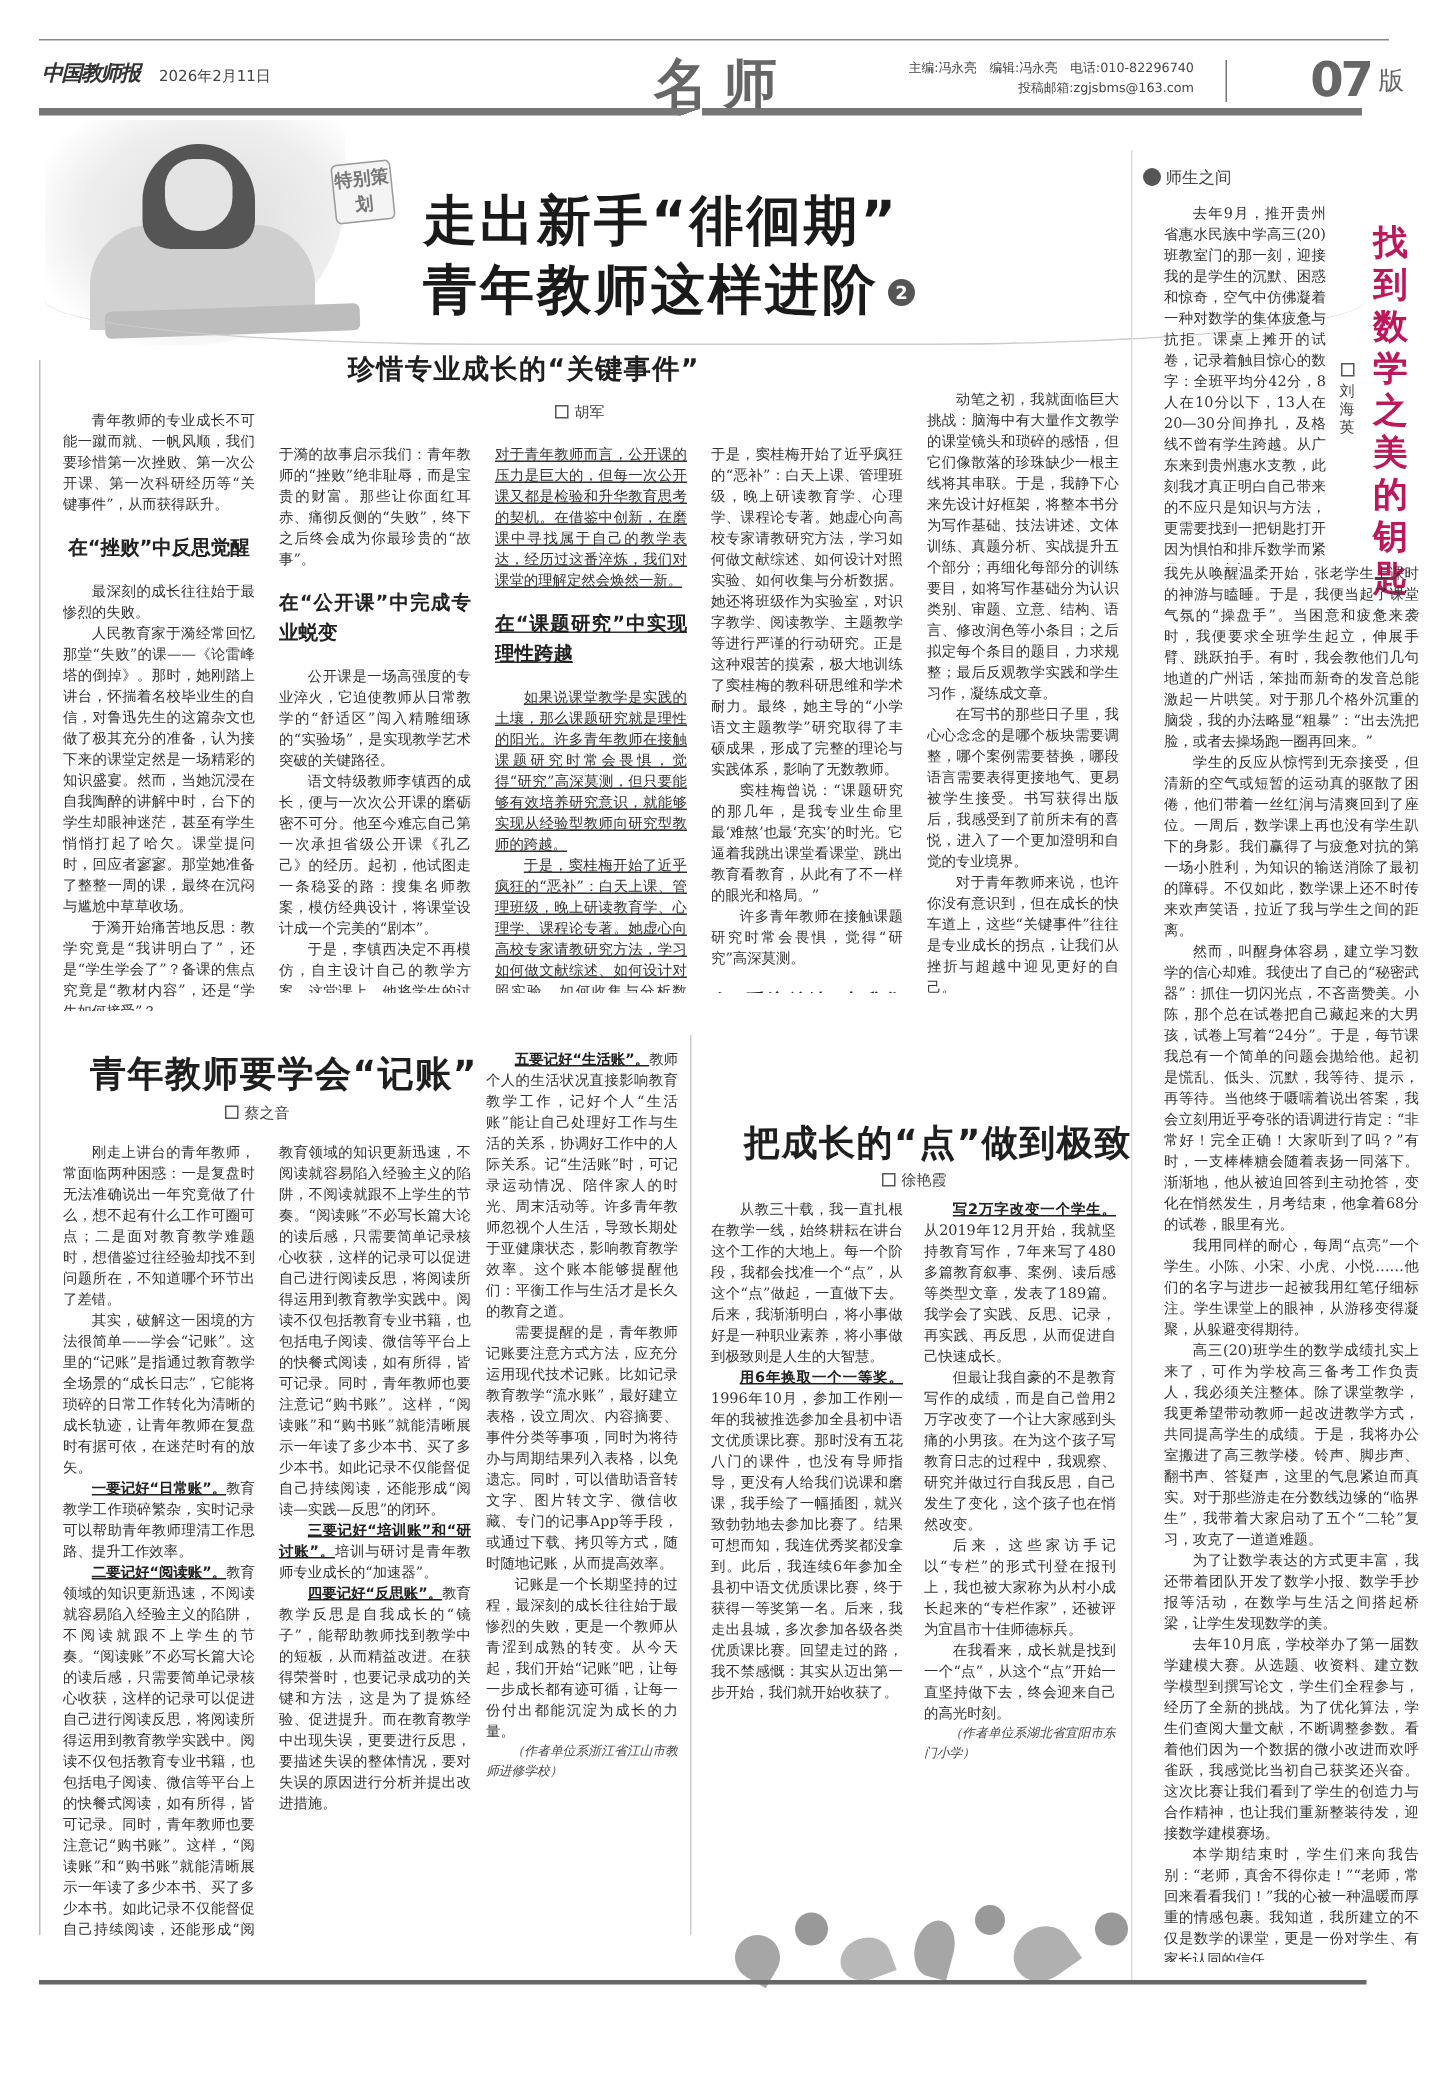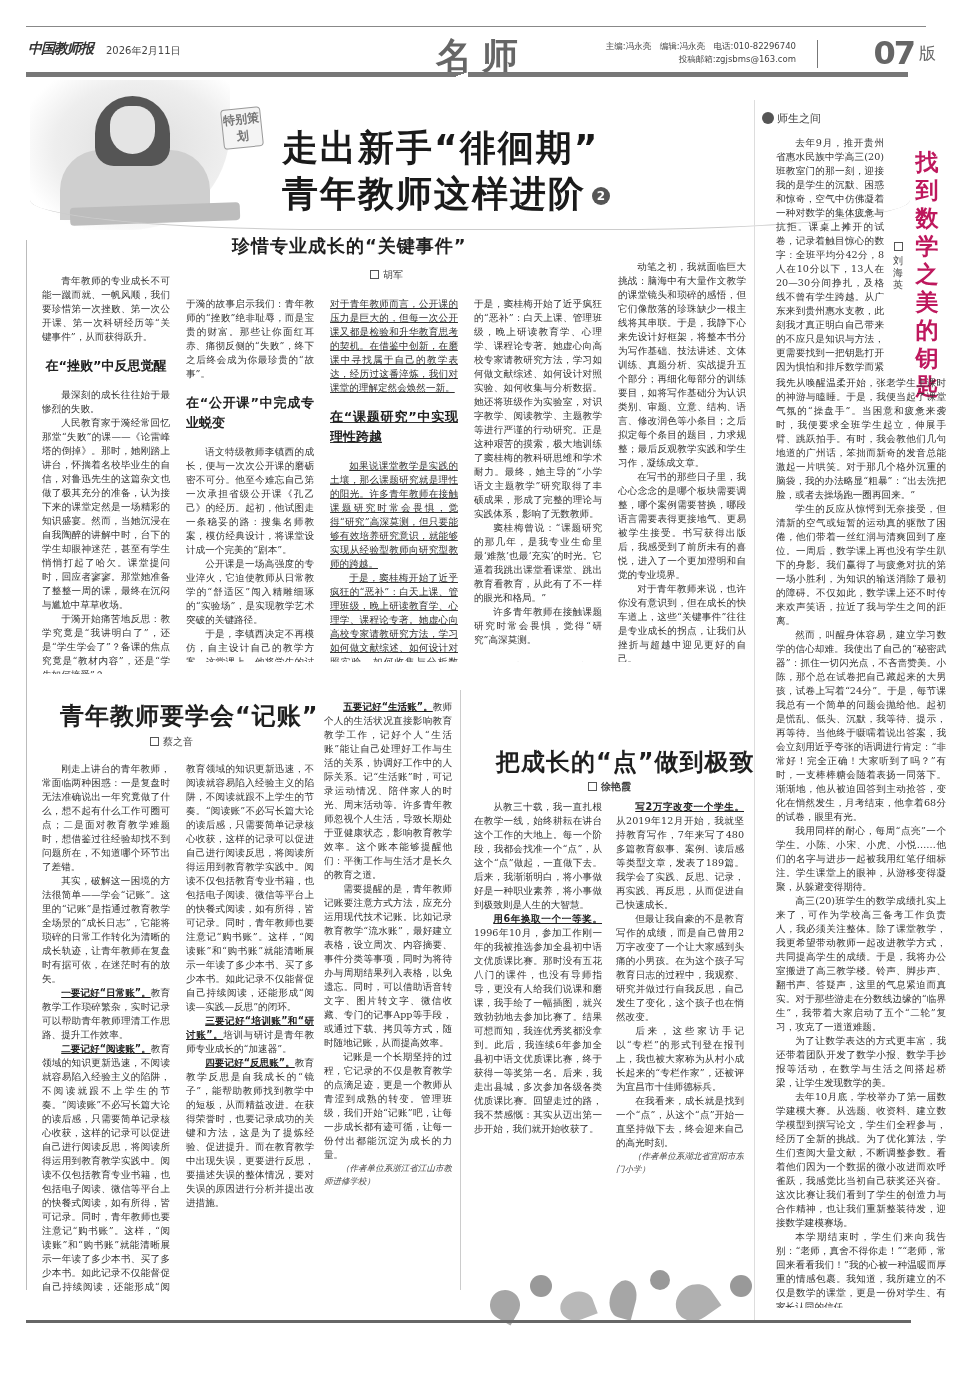--- a/index.html
+++ b/index.html
@@ -98,22 +98,22 @@
   <div class="sub" style="text-align:center;">在“挫败”中反思觉醒</div>
   <p>最深刻的成长往往始于最惨烈的失败。</p>
   <p>人民教育家于漪经常回忆那堂“失败”的课——《论雷峰塔的倒掉》。那时，她刚踏上讲台，怀揣着名校毕业生的自信，对鲁迅先生的这篇杂文也做了极其充分的准备，认为接下来的课堂定然是一场精彩的知识盛宴。然而，当她沉浸在自我陶醉的讲解中时，台下的学生却眼神迷茫，甚至有学生悄悄打起了哈欠。课堂提问时，回应者寥寥。那堂她准备了整整一周的课，最终在沉闷与尴尬中草草收场。</p>
   <p>于漪开始痛苦地反思：教学究竟是“我讲明白了”，还是“学生学会了”？备课的焦点究竟是“教材内容”，还是“学生如何接受”？</p>
 
 </div>
 
 <div class="col" style="left:186px;top:297px;width:128px;height:365px;overflow:hidden;">
   <p class="noindent">于漪的故事启示我们：青年教师的“挫败”绝非耻辱，而是宝贵的财富。那些让你面红耳赤、痛彻反侧的“失败”，终下之后终会成为你最珍贵的“故事”。</p>
   <div class="sub">在“公开课”中完成专业蜕变</div>
+  <p>公开课是一场高强度的专业淬火，它迫使教师从日常教学的“舒适区”闯入精雕细琢的“实验场”，是实现教学艺术突破的关键路径。</p>
   <p>语文特级教师李镇西的成长，便与一次次公开课的磨砺密不可分。他至今难忘自己第一次承担省级公开课《孔乙己》的经历。起初，他试图走一条稳妥的路：搜集名师教案，模仿经典设计，将课堂设计成一个完美的“剧本”。</p>
-  <p>公开课是一场高强度的专业淬火，它迫使教师从日常教学的“舒适区”闯入精雕细琢的“实验场”，是实现教学艺术突破的关键路径。</p>
   <p>于是，李镇西决定不再模仿，自主设计自己的教学方案。这堂课上，他将学生的讨论作为课堂的主线，成了教学观念上的“独立宣言”。他也领悟到：好课的标准不是完美无瑕的表演，而是真实深刻的思维碰撞；教师的魅力不在于展示渊博，而在于激发思考。自此，李镇西“共享式”的课堂风格得以凸显，“读出自己，读出问题”的阅读教学理念得以在课堂上精彩呈现。</p>
 </div>
 
 <div class="col" style="left:330px;top:297px;width:128px;height:365px;overflow:hidden;text-decoration:underline;">
   <p class="noindent">对于青年教师而言，公开课的压力是巨大的，但每一次公开课又都是检验和升华教育思考的契机。在借鉴中创新，在磨课中寻找属于自己的教学表达，经历过这番淬炼，我们对课堂的理解定然会焕然一新。</p>
   <div class="sub">在“课题研究”中实现理性跨越</div>
   <p>如果说课堂教学是实践的土壤，那么课题研究就是理性的阳光。许多青年教师在接触课题研究时常会畏惧，觉得“研究”高深莫测，但只要能够有效培养研究意识，就能够实现从经验型教师向研究型教师的跨越。</p>
   <p>于是，窦桂梅开始了近乎疯狂的“恶补”：白天上课、管理班级，晚上研读教育学、心理学、课程论专著。她虚心向高校专家请教研究方法，学习如何做文献综述、如何设计对照实验、如何收集与分析数据。她还将班级作为实验室，对识字教学、阅读教学、主题教学等进行严谨的行动研究。正是这种艰苦的摸索，极大地训练了窦桂梅的教科研思维和学术耐力。最终，她主导的“小学语文主题教学”研究取得了丰硕成果，形成了完整的理论与实践体系，影响了无数教师。</p>
 </div>
 
@@ -144,28 +144,28 @@
 
 <div class="col" style="left:186px;top:762px;width:128px;height:530px;overflow:hidden;">
   <p class="noindent">教育领域的知识更新迅速，不阅读就容易陷入经验主义的陷阱，不阅读就跟不上学生的节奏。“阅读账”不必写长篇大论的读后感，只需要简单记录核心收获，这样的记录可以促进自己进行阅读反思，将阅读所得运用到教育教学实践中。阅读不仅包括教育专业书籍，也包括电子阅读、微信等平台上的快餐式阅读，如有所得，皆可记录。同时，青年教师也要注意记“购书账”。这样，“阅读账”和“购书账”就能清晰展示一年读了多少本书、买了多少本书。如此记录不仅能督促自己持续阅读，还能形成“阅读—实践—反思”的闭环。</p>
   <p><span class="strong">三要记好“培训账”和“研讨账”。</span><span>培训与研讨是青年教师专业成长的“加速器”。</span></p>
   <p><span class="strong">四要记好“反思账”。</span><span>教育教学反思是自我成长的“镜子”，能帮助教师找到教学中的短板，从而精益改进。在获得荣誉时，也要记录成功的关键和方法，这是为了提炼经验、促进提升。而在教育教学中出现失误，更要进行反思，要描述失误的整体情况，要对失误的原因进行分析并提出改进措施。</span></p>
 </div>
 
 <div class="col" style="left:324px;top:700px;width:128px;height:592px;overflow:hidden;">
   <p><span class="strong">五要记好“生活账”。</span><span>教师个人的生活状况直接影响教育教学工作，记好个人“生活账”能让自己处理好工作与生活的关系，协调好工作中的人际关系。记“生活账”时，可记录运动情况、陪伴家人的时光、周末活动等。许多青年教师忽视个人生活，导致长期处于亚健康状态，影响教育教学效率。这个账本能够提醒他们：平衡工作与生活才是长久的教育之道。</span></p>
   <p>需要提醒的是，青年教师记账要注意方式方法，应充分运用现代技术记账。比如记录教育教学“流水账”，最好建立表格，设立周次、内容摘要、事件分类等事项，同时为将待办与周期结果列入表格，以免遗忘。同时，可以借助语音转文字、图片转文字、微信收藏、专门的记事App等手段，或通过下载、拷贝等方式，随时随地记账，从而提高效率。</p>
-  <p>记账是一个长期坚持的过程，它记录的不仅是教育教学的点滴足迹，更是一个教师从青涩到成熟的转变。管理班级，我们开始“记账”吧，让每一步成长都有迹可循，让每一份付出都能沉淀为成长的力量。</p>
+  <p>记账是一个长期坚持的过程，最深刻的成长往往始于最惨烈的失败，更是一个教师从青涩到成熟的转变。从今天起，我们开始“记账”吧，让每一步成长都有迹可循，让每一份付出都能沉淀为成长的力量。</p>
   <p class="note">（作者单位系浙江省江山市教师进修学校）</p>
 </div>
 
 <div class="vline" style="left:460px;top:690px;height:600px;"></div>
 
 <div class="art-title" style="left:496px;top:746px;font-size:24px;">把成长的“点”做到极致</div>
-<div class="byline" style="left:588px;top:780px;font-weight:bold;"><span class="box"></span><span>徐艳霞</span></div>
+<div class="byline" style="left:588px;top:780px;"><span class="box"></span><span>徐艳霞</span></div>
 
 <div class="col" style="left:474px;top:800px;width:128px;height:470px;overflow:hidden;">
   <p>从教三十载，我一直扎根在教学一线，始终耕耘在讲台这个工作的大地上。每一个阶段，我都会找准一个“点”，从这个“点”做起，一直做下去。后来，我渐渐明白，将小事做好是一种职业素养，将小事做到极致则是人生的大智慧。</p>
   <p><span class="strong">用6年换取一个一等奖。</span><span>1996年10月，参加工作刚一年的我被推选参加全县初中语文优质课比赛。那时没有五花八门的课件，也没有导师指导，更没有人给我们说课和磨课，我手绘了一幅插图，就兴致勃勃地去参加比赛了。结果可想而知，我连优秀奖都没拿到。此后，我连续6年参加全县初中语文优质课比赛，终于获得一等奖第一名。后来，我走出县城，多次参加各级各类优质课比赛。回望走过的路，我不禁感慨：其实从迈出第一步开始，我们就开始收获了。</span></p>
 </div>
 
 <div class="col" style="left:616px;top:800px;width:128px;height:400px;overflow:hidden;">
   <p><span class="strong">写2万字改变一个学生。</span><span>从2019年12月开始，我就坚持教育写作，7年来写了480多篇教育叙事、案例、读后感等类型文章，发表了189篇。我学会了实践、反思、记录，再实践、再反思，从而促进自己快速成长。</span></p>
   <p>但最让我自豪的不是教育写作的成绩，而是自己曾用2万字改变了一个让大家感到头痛的小男孩。在为这个孩子写教育日志的过程中，我观察、研究并做过行自我反思，自己发生了变化，这个孩子也在悄然改变。</p>
   <p>后来，这些家访手记以“专栏”的形式刊登在报刊上，我也被大家称为从村小成长起来的“专栏作家”，还被评为宜昌市十佳师德标兵。</p>

